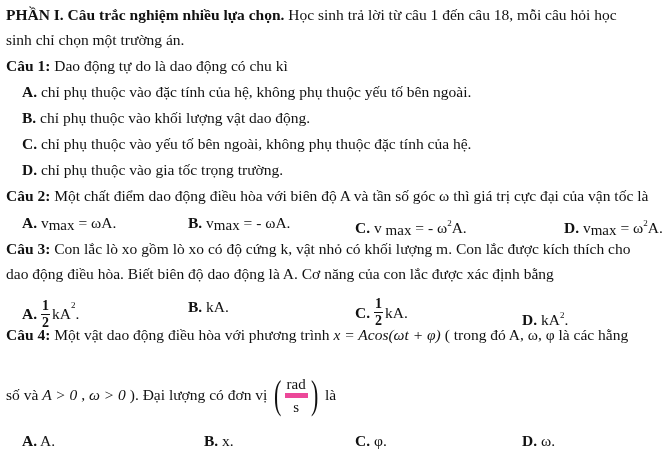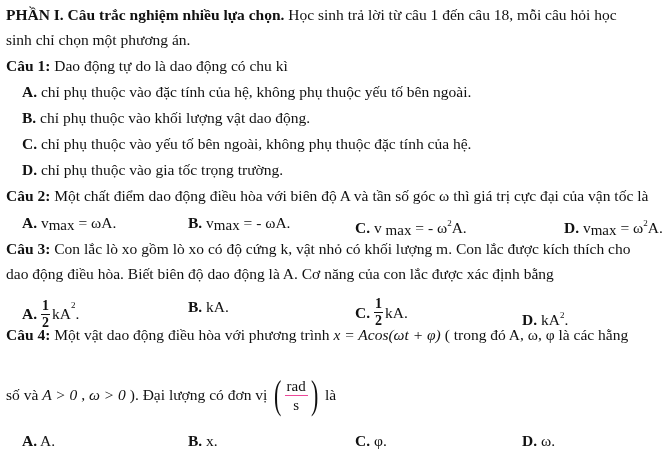--- a/index.html
+++ b/index.html
@@ -14,30 +14,30 @@
   .col { position: absolute; white-space: nowrap; line-height: 18px; }
   .sub { font-size: 15px; vertical-align: -2px; }
   .sup { font-size: 9px; vertical-align: 7px; }
   .frac { display: inline-block; vertical-align: middle; text-align: center; margin: 0 2px 0 4px; }
   .frac .num { display: block; font-size: 14px; line-height: 16px; border-bottom: 1px solid #111; padding: 0 1px; }
   .frac .den { display: block; font-size: 14px; line-height: 16px; font-weight: bold; }
   .frac .num.b, .frac .den.b { font-weight: bold; }
   .it { font-style: italic; }
   .paren { display: inline-block; vertical-align: middle; font-size: 40px; line-height: 40px; transform: scaleX(0.55); font-weight: 200; }
   .frac2 { display: inline-block; vertical-align: middle; text-align: center; }
-  .frac2 .num { display: block; font-size: 15px; line-height: 18px; border-bottom: 1px solid #ec4899; padding: 0 2px; }
+  .frac2 .num { display: block; font-size: 15px; line-height: 18px; border-bottom: 5px solid #ec4899; padding: 0 2px; }
   .frac2 .den { display: block; font-size: 15px; line-height: 18px; }
 </style>
 </head>
 <body>
 
 <div class="line" style="top:6px;">
   <b>PHẦN I. Câu trắc nghiệm nhiều lựa chọn.</b><span> Học sinh trả lời từ câu 1 đến câu 18, mỗi câu hỏi học</span>
 </div>
-<div class="line" style="top:31px;">sinh chỉ chọn một phương án.</div>
+<div class="line" style="top:31px;">sinh chỉ chọn một trường án.</div>
 
 <div class="line" style="top:57px;">
   <b>Câu 1:</b><span> Dao động tự do là dao động có chu kì</span>
 </div>
 <div class="line ind" style="top:83px;">
   <b>A.</b><span> chỉ phụ thuộc vào đặc tính của hệ, không phụ thuộc yếu tố bên ngoài.</span>
 </div>
 <div class="line ind" style="top:109px;">
   <b>B.</b><span> chỉ phụ thuộc vào khối lượng vật dao động.</span>
 </div>
@@ -85,21 +85,21 @@
 <div class="line" style="top:326px;">
   <b>Câu 4:</b><span> Một vật dao động điều hòa với phương trình </span><span class="it">x = Acos(ωt + φ)</span><span> ( trong đó A, ω, φ là các hằng</span>
 </div>
 <div class="line" style="top:372px; line-height:44px; height:44px;">
   <span style="vertical-align:middle;">số và </span><span class="it" style="vertical-align:middle;">A &gt; 0</span><span style="vertical-align:middle;"> , </span><span class="it" style="vertical-align:middle;">ω &gt; 0</span><span style="vertical-align:middle;"> ). Đại lượng có đơn vị </span><span class="paren">(</span><span class="frac2"><span class="num">rad</span><span class="den">s</span></span><span class="paren">)</span><span style="vertical-align:middle;"> là</span>
 </div>
 
 <div class="col" style="top:432px; left:22px;">
   <b>A.</b><span> A.</span>
 </div>
-<div class="col" style="top:432px; left:188px;text-align:right;">
+<div class="col" style="top:432px; left:204px;text-align:right;">
   <b>B.</b><span> x.</span>
 </div>
 <div class="col" style="top:432px; left:355px;">
   <b>C.</b><span> φ.</span>
 </div>
 <div class="col" style="top:432px; left:522px;">
   <b>D.</b><span> ω.</span>
 </div>
 
 </body></html>

